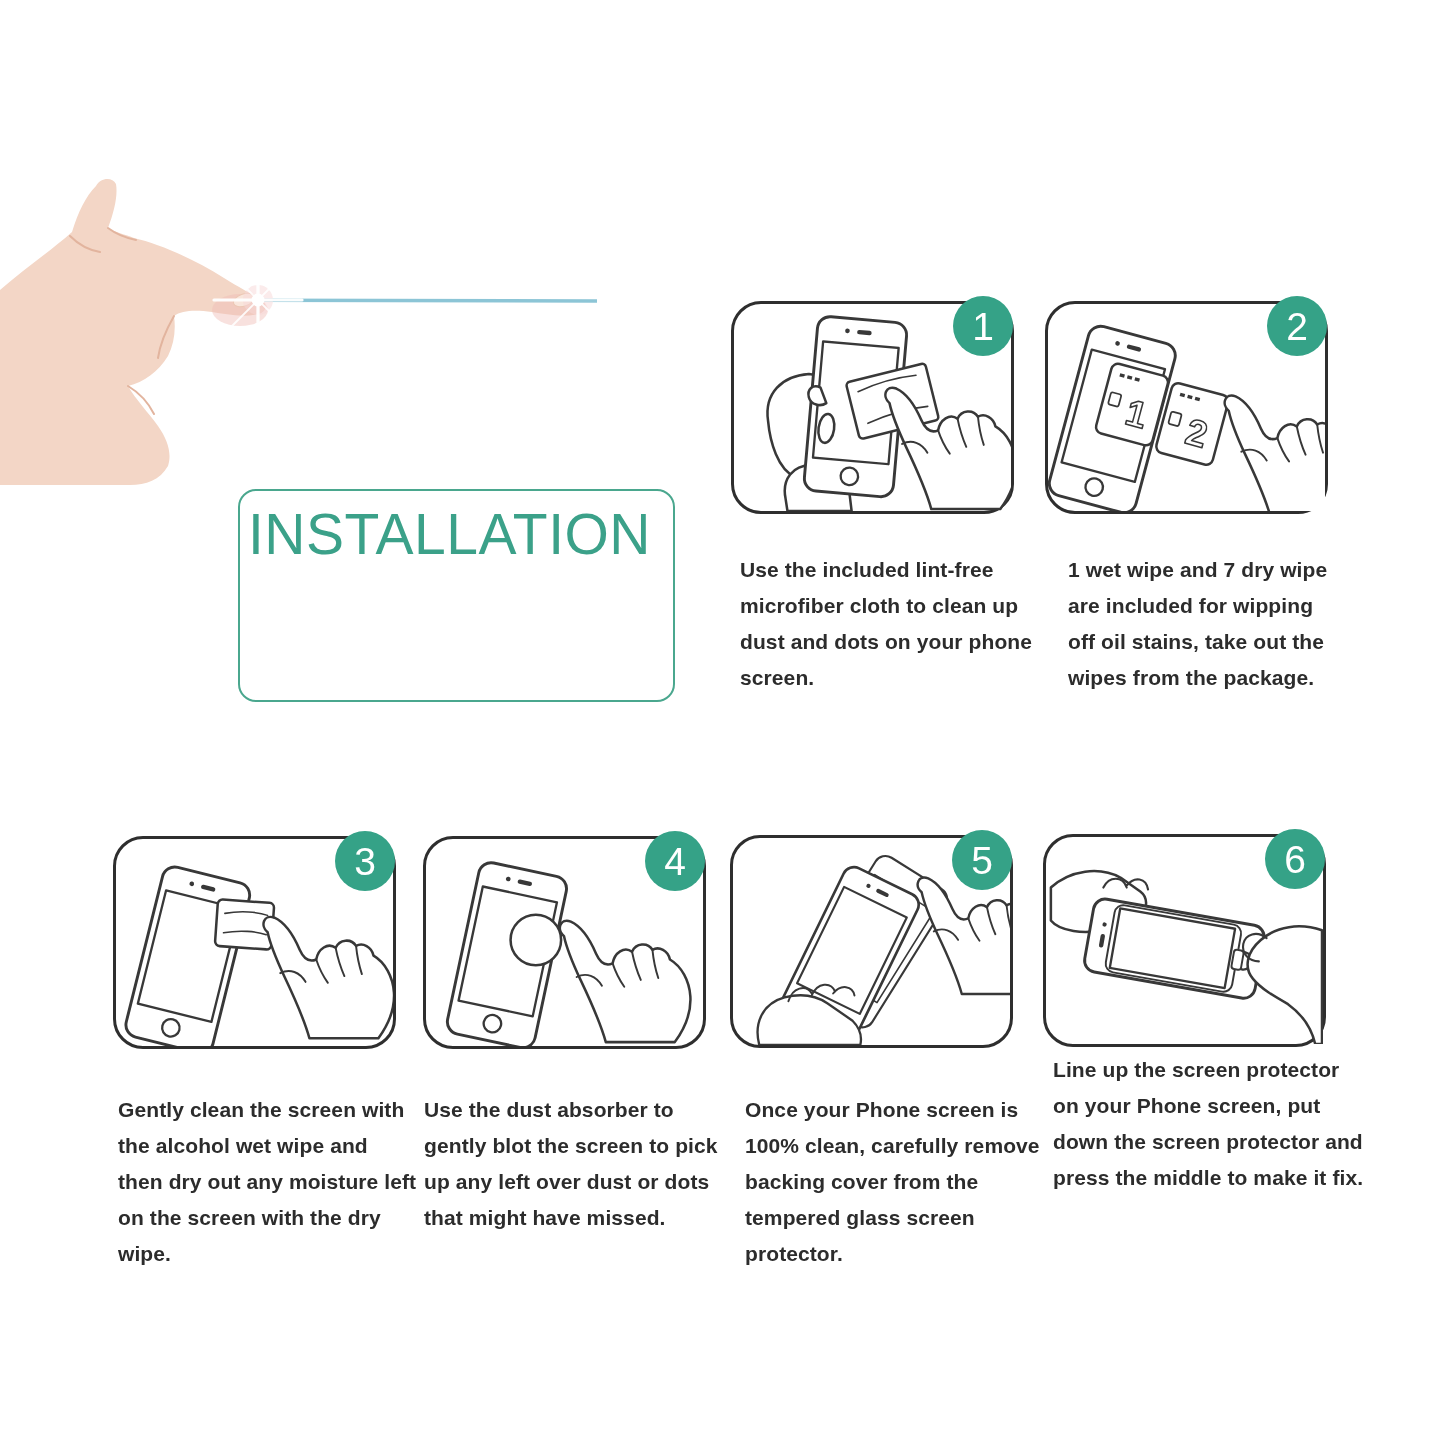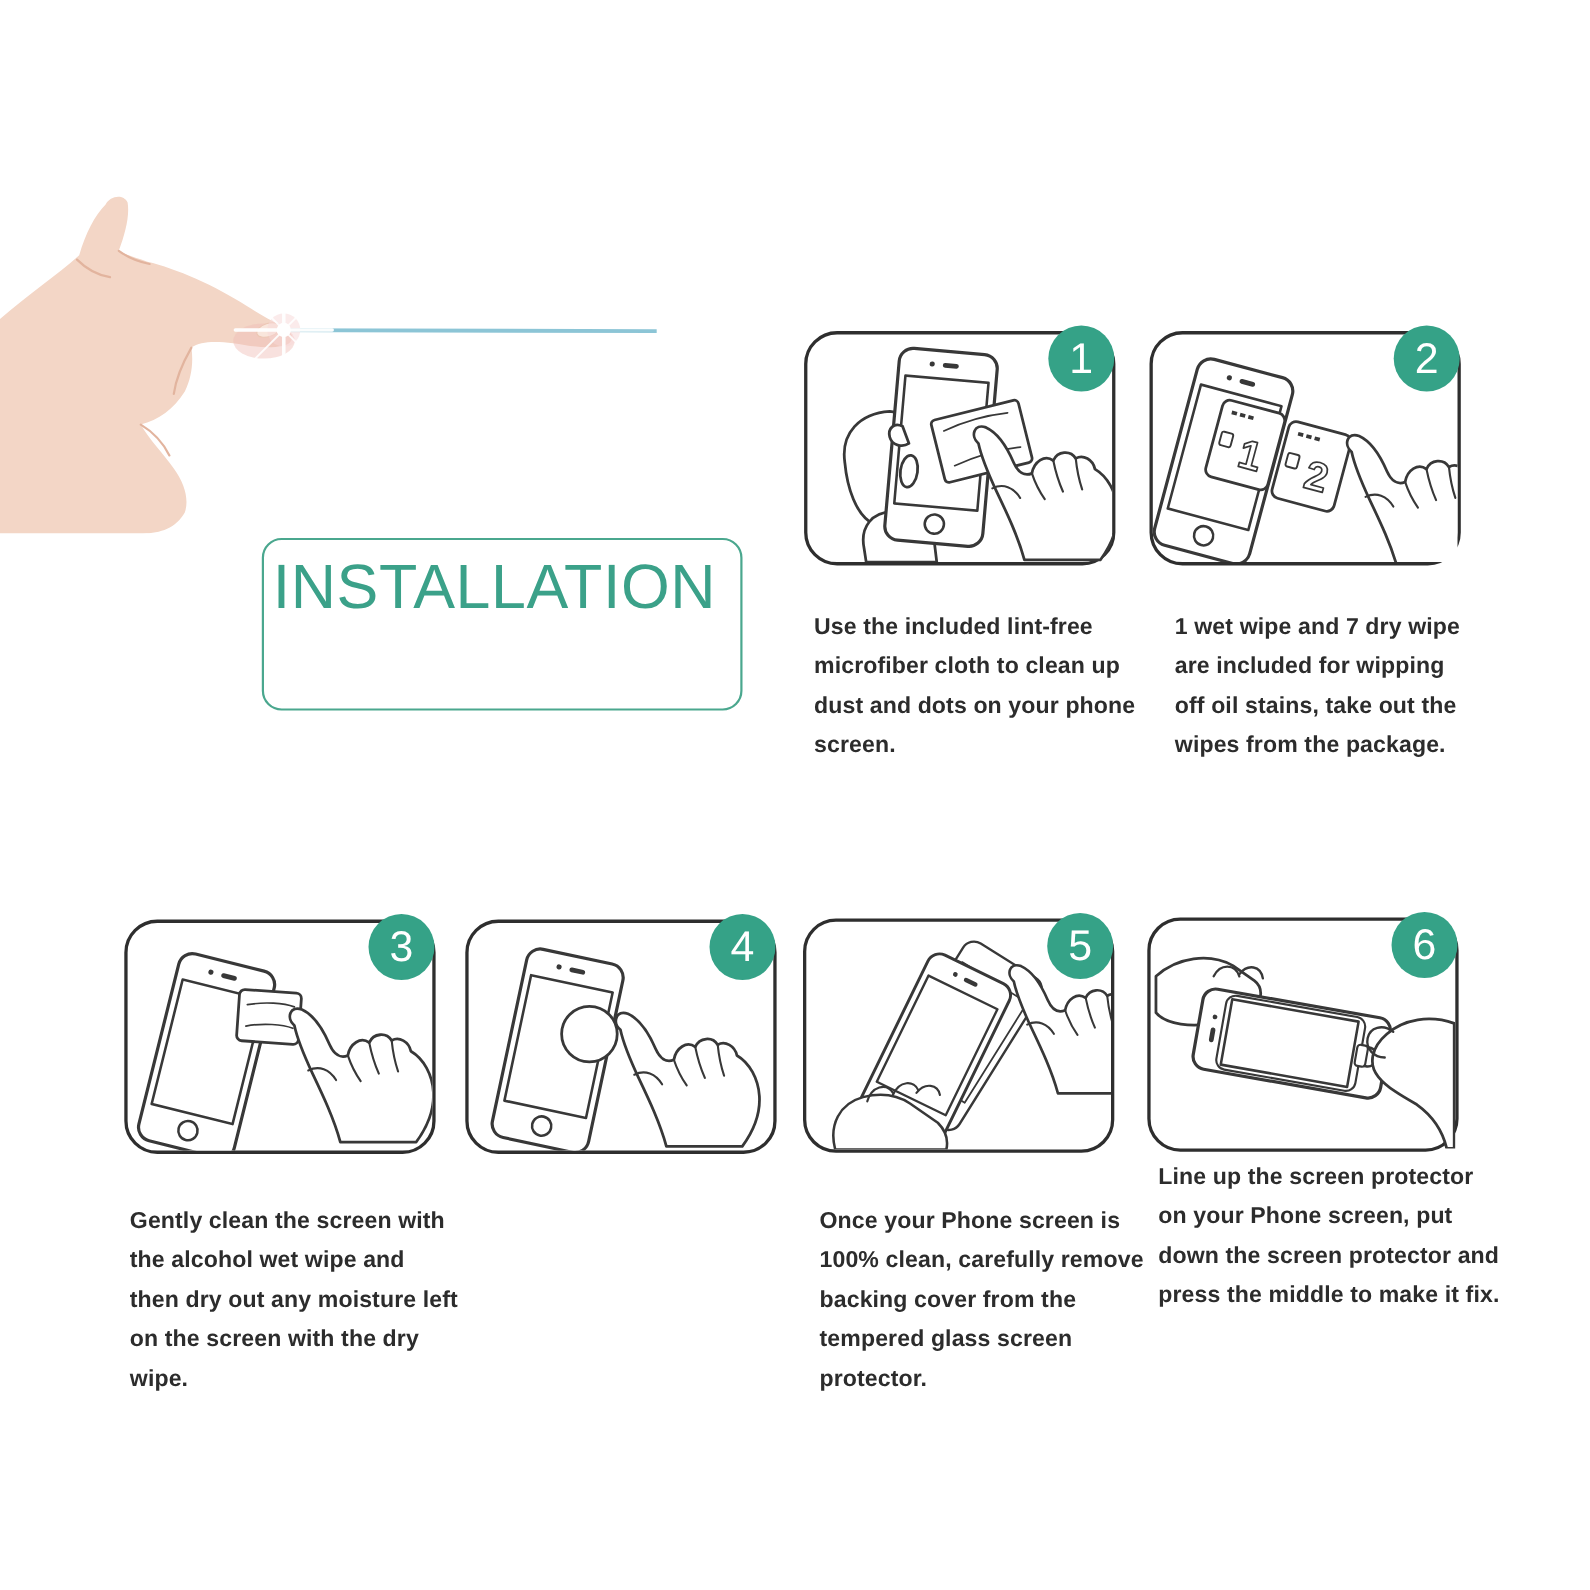--- a/index.html
+++ b/index.html
@@ -4,21 +4,21 @@
 <style>
   html,body{margin:0;padding:0;background:#fff;}
   .canvas{
     position:relative;width:1445px;height:1445px;background:#ffffff;
     font-family:"Liberation Sans",sans-serif;overflow:hidden;color:#2c2c2c;
   }
   
   .hero{position:absolute;left:0;top:140px;width:620px;height:345px;}
   
   .title-box{
-    position:absolute;left:238px;top:489px;width:437px;height:157px;
+    position:absolute;left:238px;top:489px;width:437px;height:213px;
     border:2.5px solid #4aa78e;border-radius:18px;box-sizing:border-box;background:#fff;
   }
   .title-text{
     padding:4px 0 0 8px;font-size:57px;line-height:79px;font-weight:400;
     color:#3ba189;letter-spacing:0.5px;white-space:nowrap;
   }
   
   .stepbox{
     position:absolute;width:283px;height:213px;background:#fff;
     border:3.5px solid #2e2e2e;border-radius:30px;box-sizing:border-box;
@@ -221,16 +221,17 @@
       </g>
     </svg>
     <div class="badge">
         <span>6</span>
       </div>
   </div>
 
   <div class="steptext" id="txt1">Use the included lint-free microfiber cloth to clean up dust and dots on your phone screen.</div>
   <div class="steptext" id="txt2">1 wet wipe and 7 dry wipe are included for wipping off oil stains, take out the wipes from the package.</div>
   <div class="steptext" id="txt3">Gently clean the screen with the alcohol wet wipe and then dry out any moisture left on the screen with the dry wipe.</div>
+  <div class="steptext" id="txt4">Use the dust absorber to gently blot the screen to pick up any left over dust or dots that might have missed.</div>
   <div class="steptext" id="txt5">Once your Phone screen is 100% clean, carefully remove backing cover from the tempered glass screen protector.</div>
   <div class="steptext" id="txt6">Line up the screen protector on your Phone screen, put down the screen protector and press the middle to make it fix.</div>
 
 </div>
 
 </body></html>

